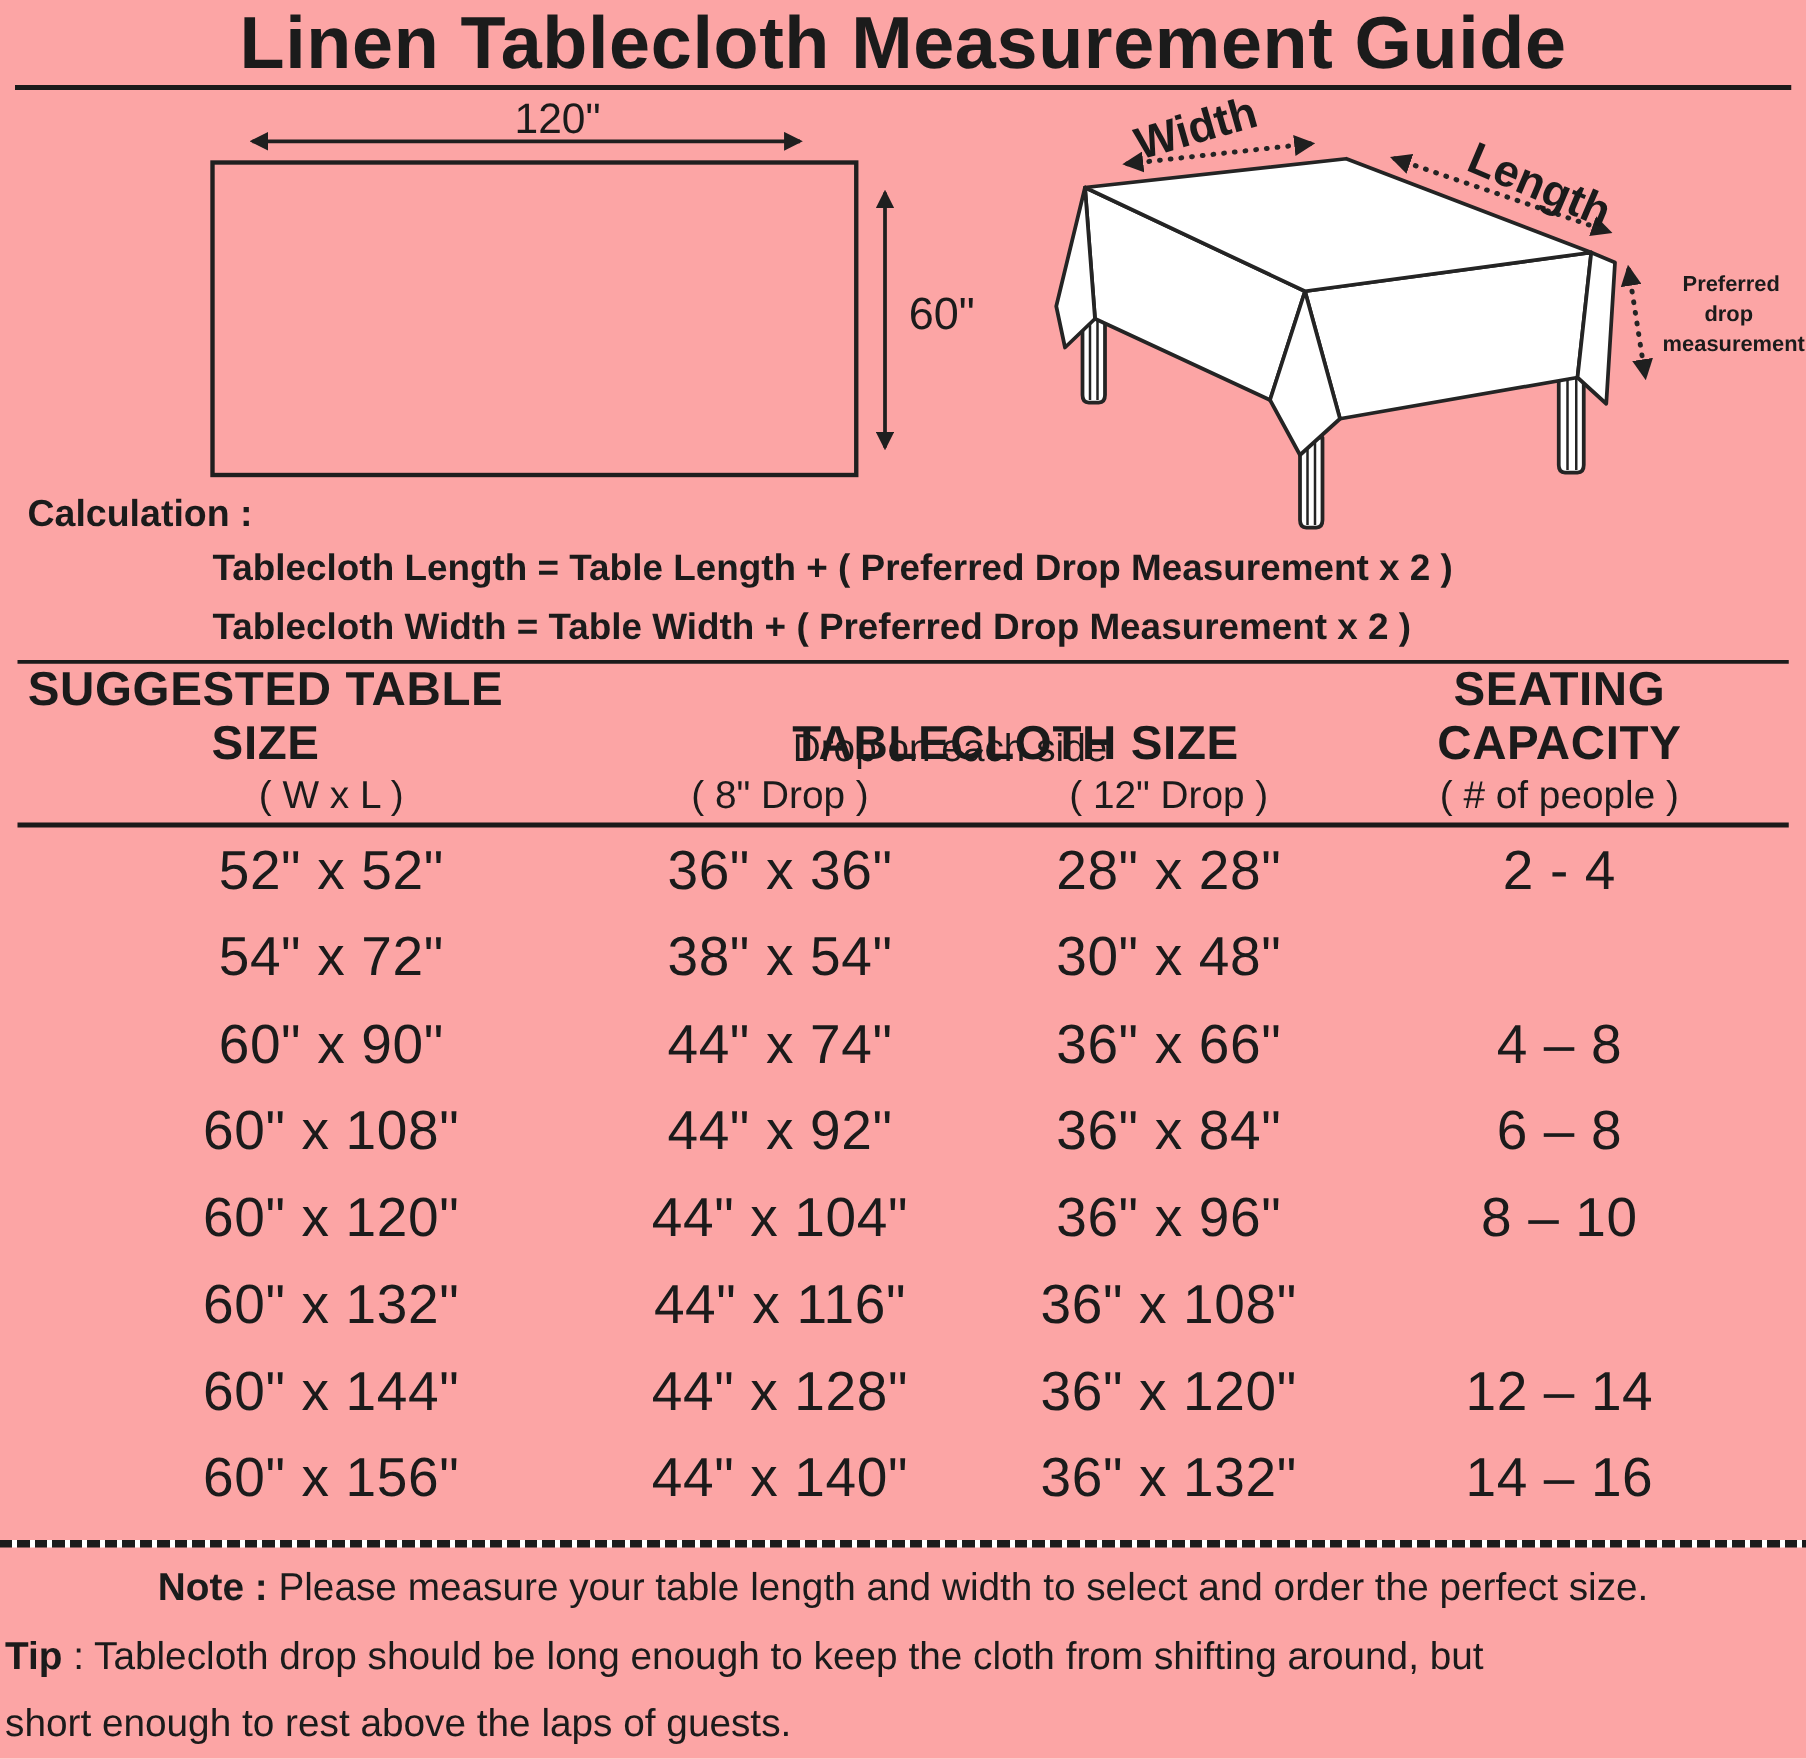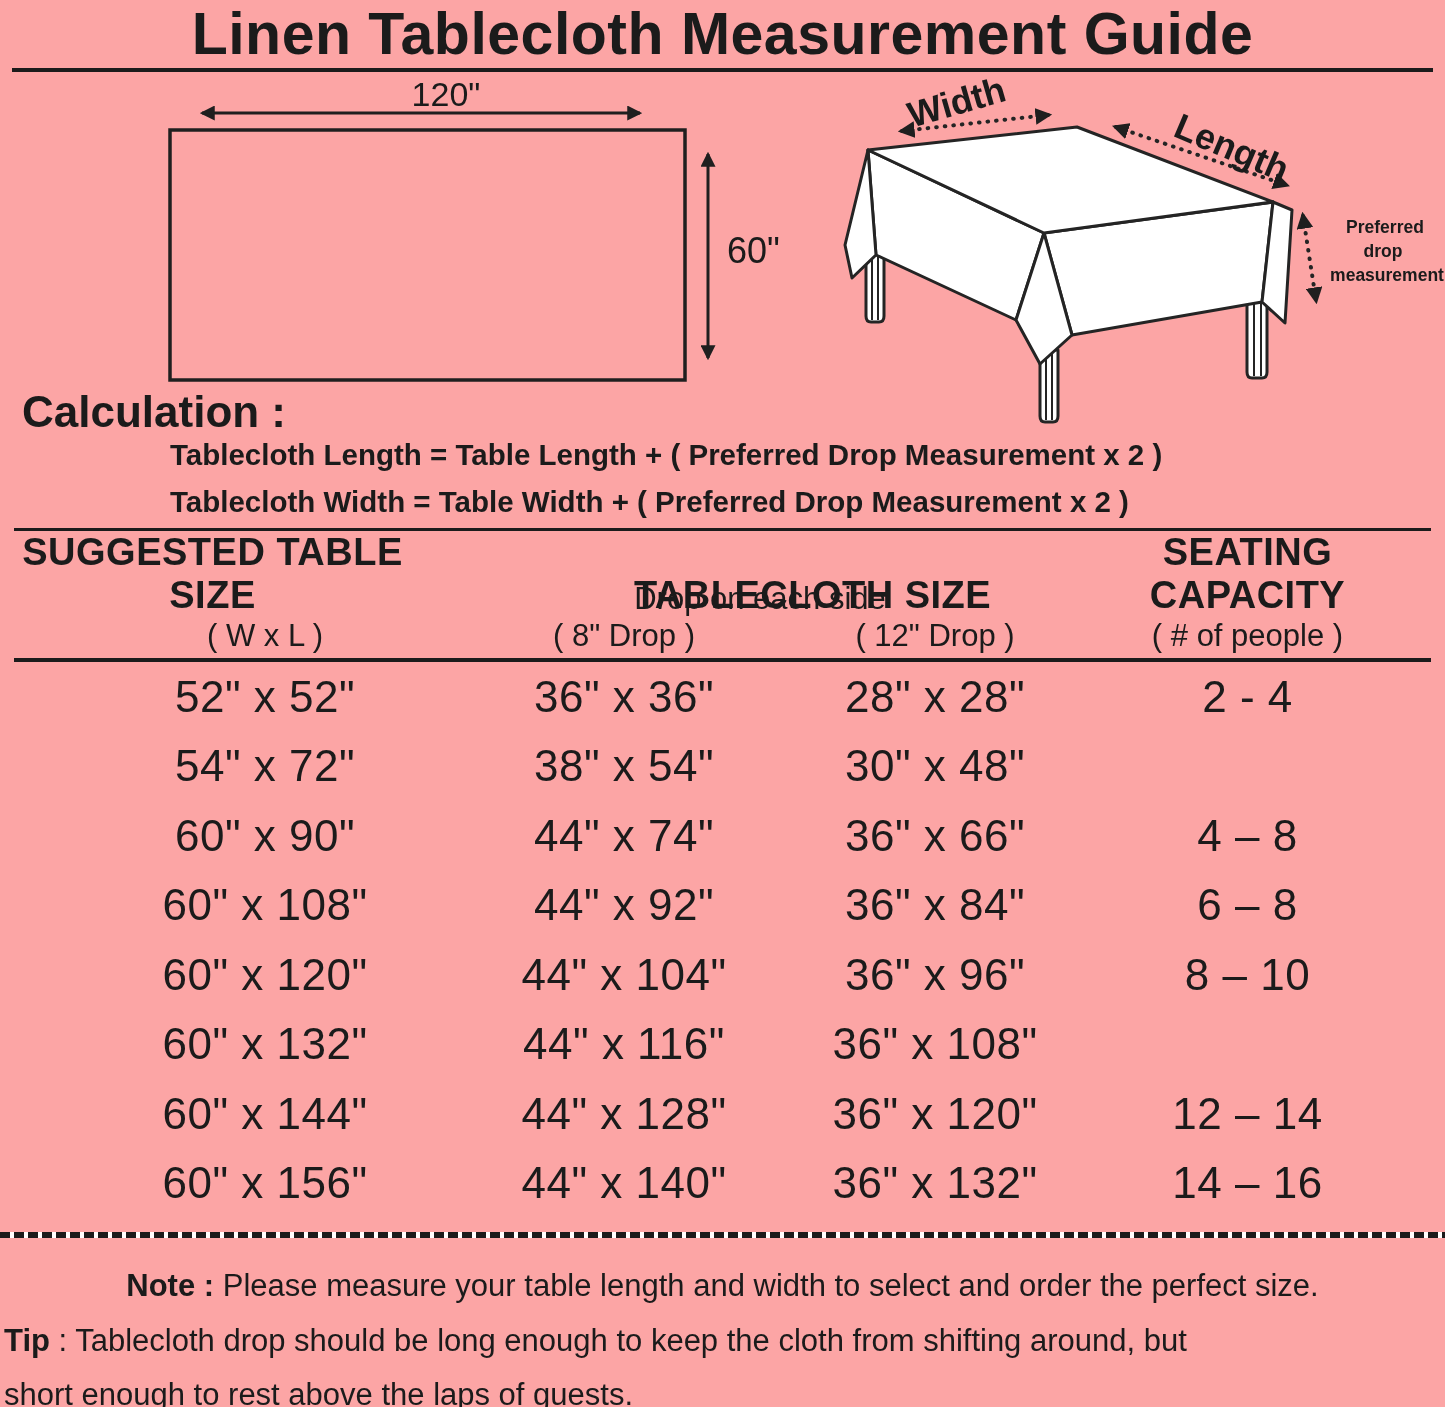--- a/index.html
+++ b/index.html
@@ -20,21 +20,21 @@
     line-height: 64px;
     font-weight: 700;
     letter-spacing: 0.5px;
   }
   .rule-title { height: 4px; background: #1b1b1b; margin: 2px 12px 0 12px; }
 
   .diagram { position: relative; height: 321px; z-index: 0; }
   .diagram svg { position: absolute; top: 0; left: 0; overflow: visible; }
 
   .calc { position: relative; z-index: 1; }
-  .calc-heading { font-size: 44px; line-height: 38px; font-weight: 700; padding-left: 22px; }
+  .calc-heading { font-size: 30px; line-height: 38px; font-weight: 700; padding-left: 22px; }
   .calc-line { font-size: 29.5px; line-height: 47px; font-weight: 700; margin-left: 170px; }
 
   .rule-mid { height: 3px; background: #1b1b1b; margin: 3px 14px 0 14px; }
   .rule-heavy { height: 4px; background: #1b1b1b; margin: 0 14px; }
 
   .hrow1 { display: grid; grid-template-columns: 445px 650px 350px; height: 50px; align-items: end; }
   .hrow2 { display: grid; grid-template-columns: 445px 650px 350px; height: 32px; align-items: center; }
   .hrow3 { display: grid; grid-template-columns: 445px 330px 320px 350px; height: 45px; align-items: center; padding-bottom: 0; }
   .th { font-size: 38px; font-weight: 700; text-align: center; letter-spacing: 0.5px; }
   .sub { font-size: 31px; font-weight: 400; text-align: center; }
@@ -47,21 +47,21 @@
   .c4 { padding-right: 45px; }
   .mid { padding-right: 20px; }
 
   .rows { margin-top: 0; }
 
   .rule-dashed {
     height: 6px;
     margin-top: 14px;
     background: repeating-linear-gradient(90deg, #1b1b1b 0 10px, #ffffff 10px 14px);
   }
-  .note { margin: 28px 4px 0 4px; font-size: 31px; line-height: 40px; text-align: center; }
+  .note { margin: 12px 4px 0 4px; font-size: 31px; line-height: 40px; text-align: center; }
   .note b, .tip b { font-weight: 700; }
   .tip { margin: 8px 4px 0 4px; font-size: 31px; line-height: 54px; }
 
   svg text { fill: #1b1b1b; }
   .dim-label { font-size: 34px; font-weight: 400; }
   .dim-label-60 { font-size: 36px; font-weight: 400; }
   .axis-label { font-size: 36px; font-weight: 700; }
   .drop-label { font-size: 17.5px; font-weight: 700; }
 </style>
 </head>

